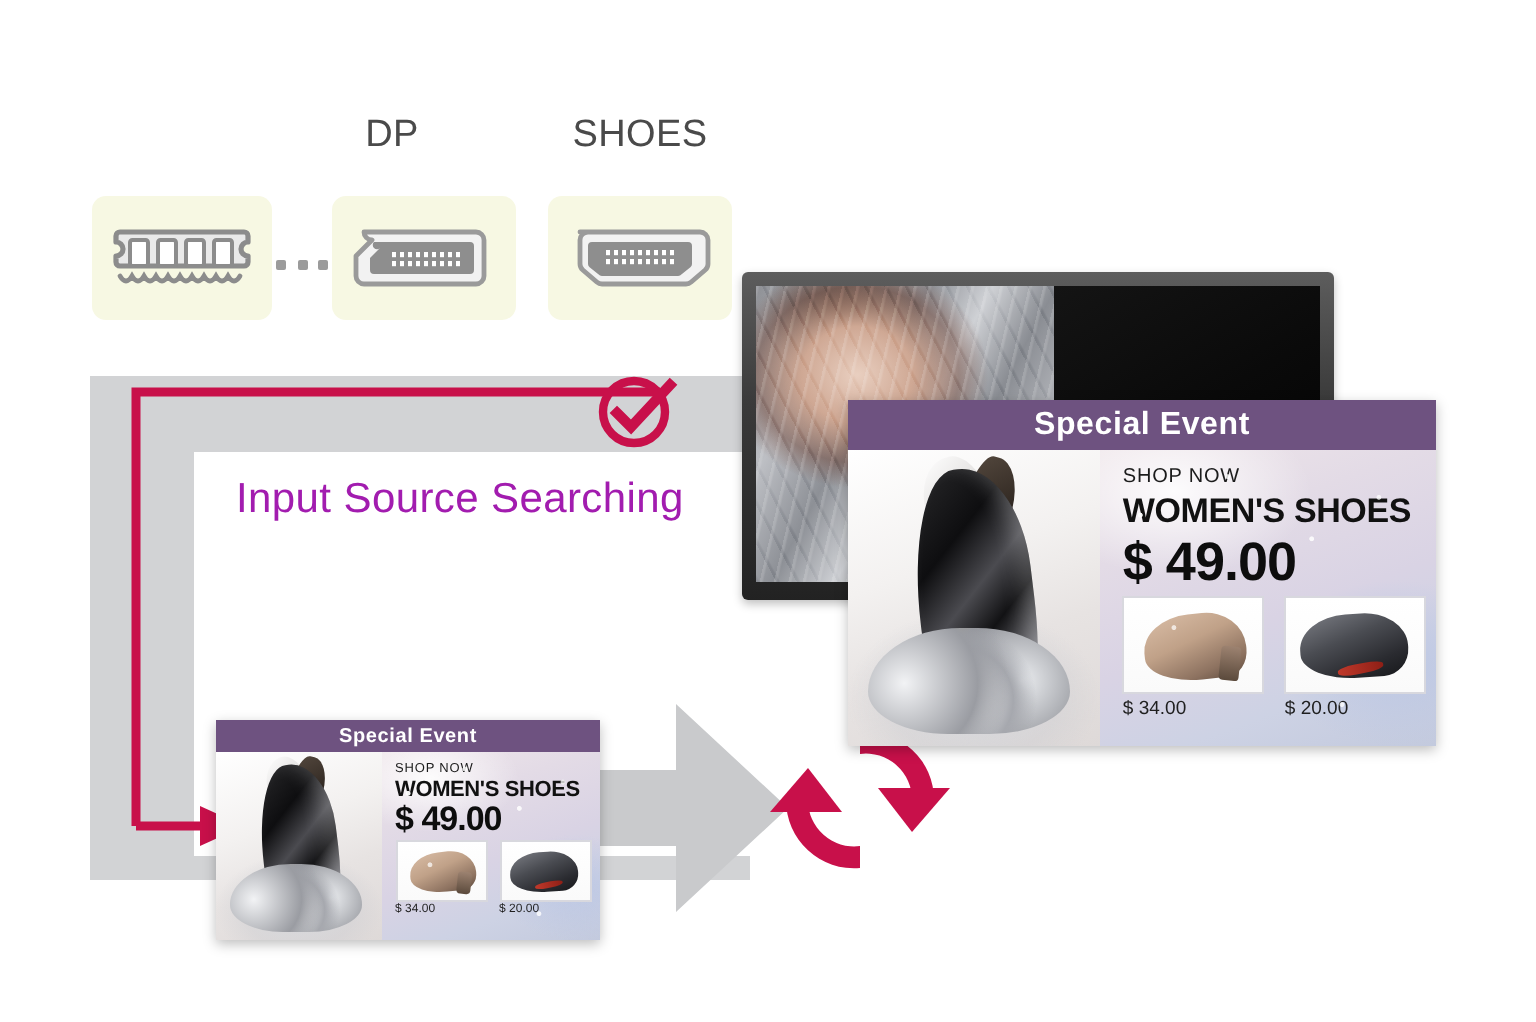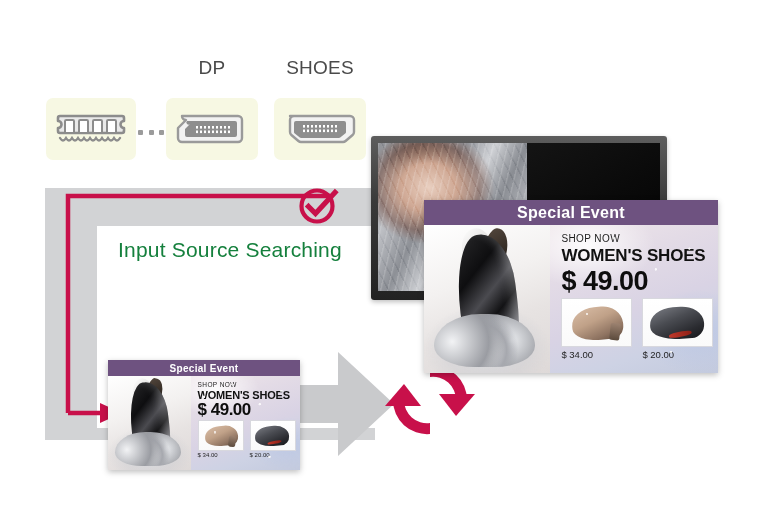--- a/index.html
+++ b/index.html
@@ -17,21 +17,21 @@
   .src-label{
     position:absolute;
     color:#4a4a4a;
     font-size:19px;
     line-height:23px;
     letter-spacing:.2px;
     text-align:center;
     font-family:"Liberation Sans", sans-serif;
   }
   #lbl-internal{left:42px;top:44px;width:104px;}
-  #lbl-dp{left:164px;top:56px;width:96px;}
+  #lbl-dp{left:148px;top:56px;width:96px;}
   #lbl-hdmi{left:272px;top:56px;width:96px;}
 
   
   .conn-tile{
     position:absolute;
     background:#f7f8e3;
     border-radius:7px;
   }
   #tile-mem{left:46px;top:98px;width:90px;height:62px;}
   #tile-dp{left:166px;top:98px;width:92px;height:62px;}
@@ -49,21 +49,21 @@
   #gray-panel{
     position:absolute;left:45px;top:188px;width:330px;height:252px;
     background:#d2d3d5;
   }
   #white-panel{
     position:absolute;left:97px;top:226px;width:278px;height:202px;
     background:#ffffff;
   }
   #searching-text{
     position:absolute;left:118px;top:238px;width:250px;
-    font-size:21px;color:#15803d;letter-spacing:.2px;
+    font-size:21px;color:#a21caf;letter-spacing:.2px;
     font-family:"Liberation Sans", sans-serif;
   }
 
   
   #path-svg{position:absolute;left:40px;top:180px;width:300px;height:250px;overflow:visible;}
 
   
   #check-badge{position:absolute;left:296px;top:184px;width:48px;height:44px;}
 
   

